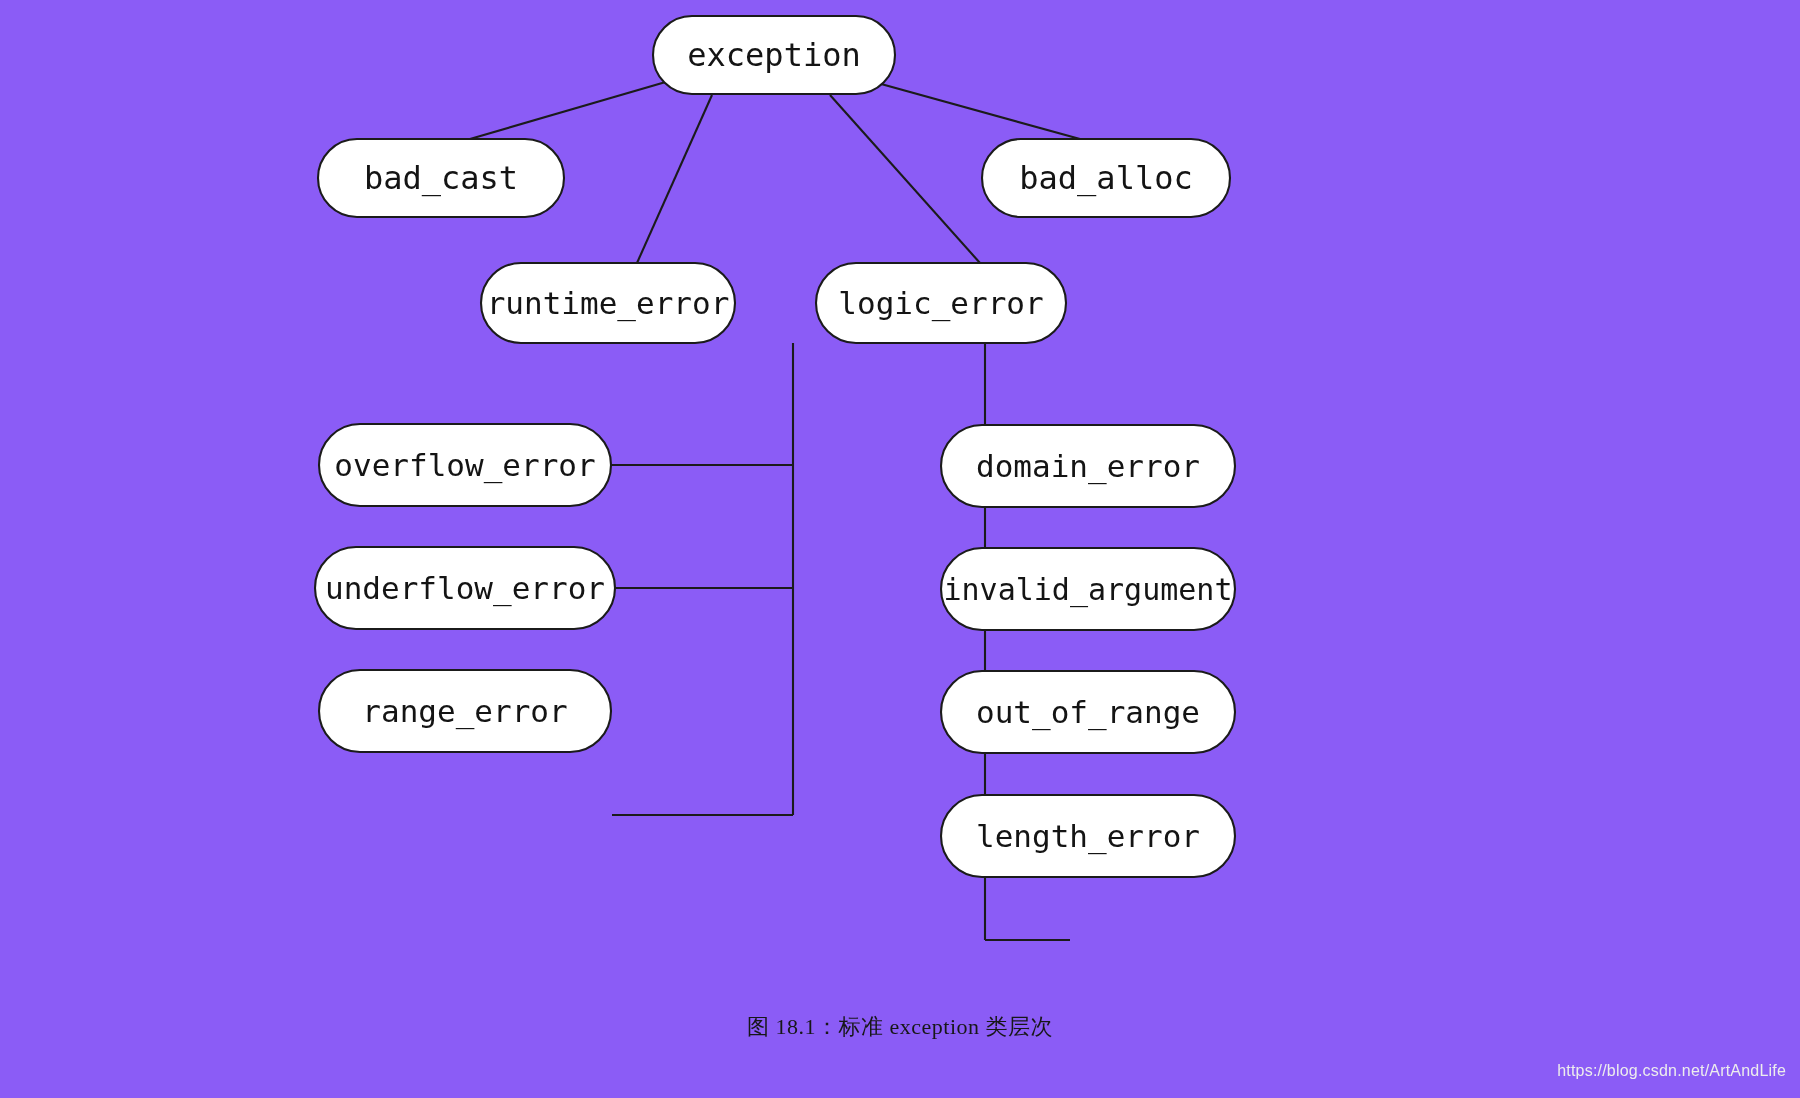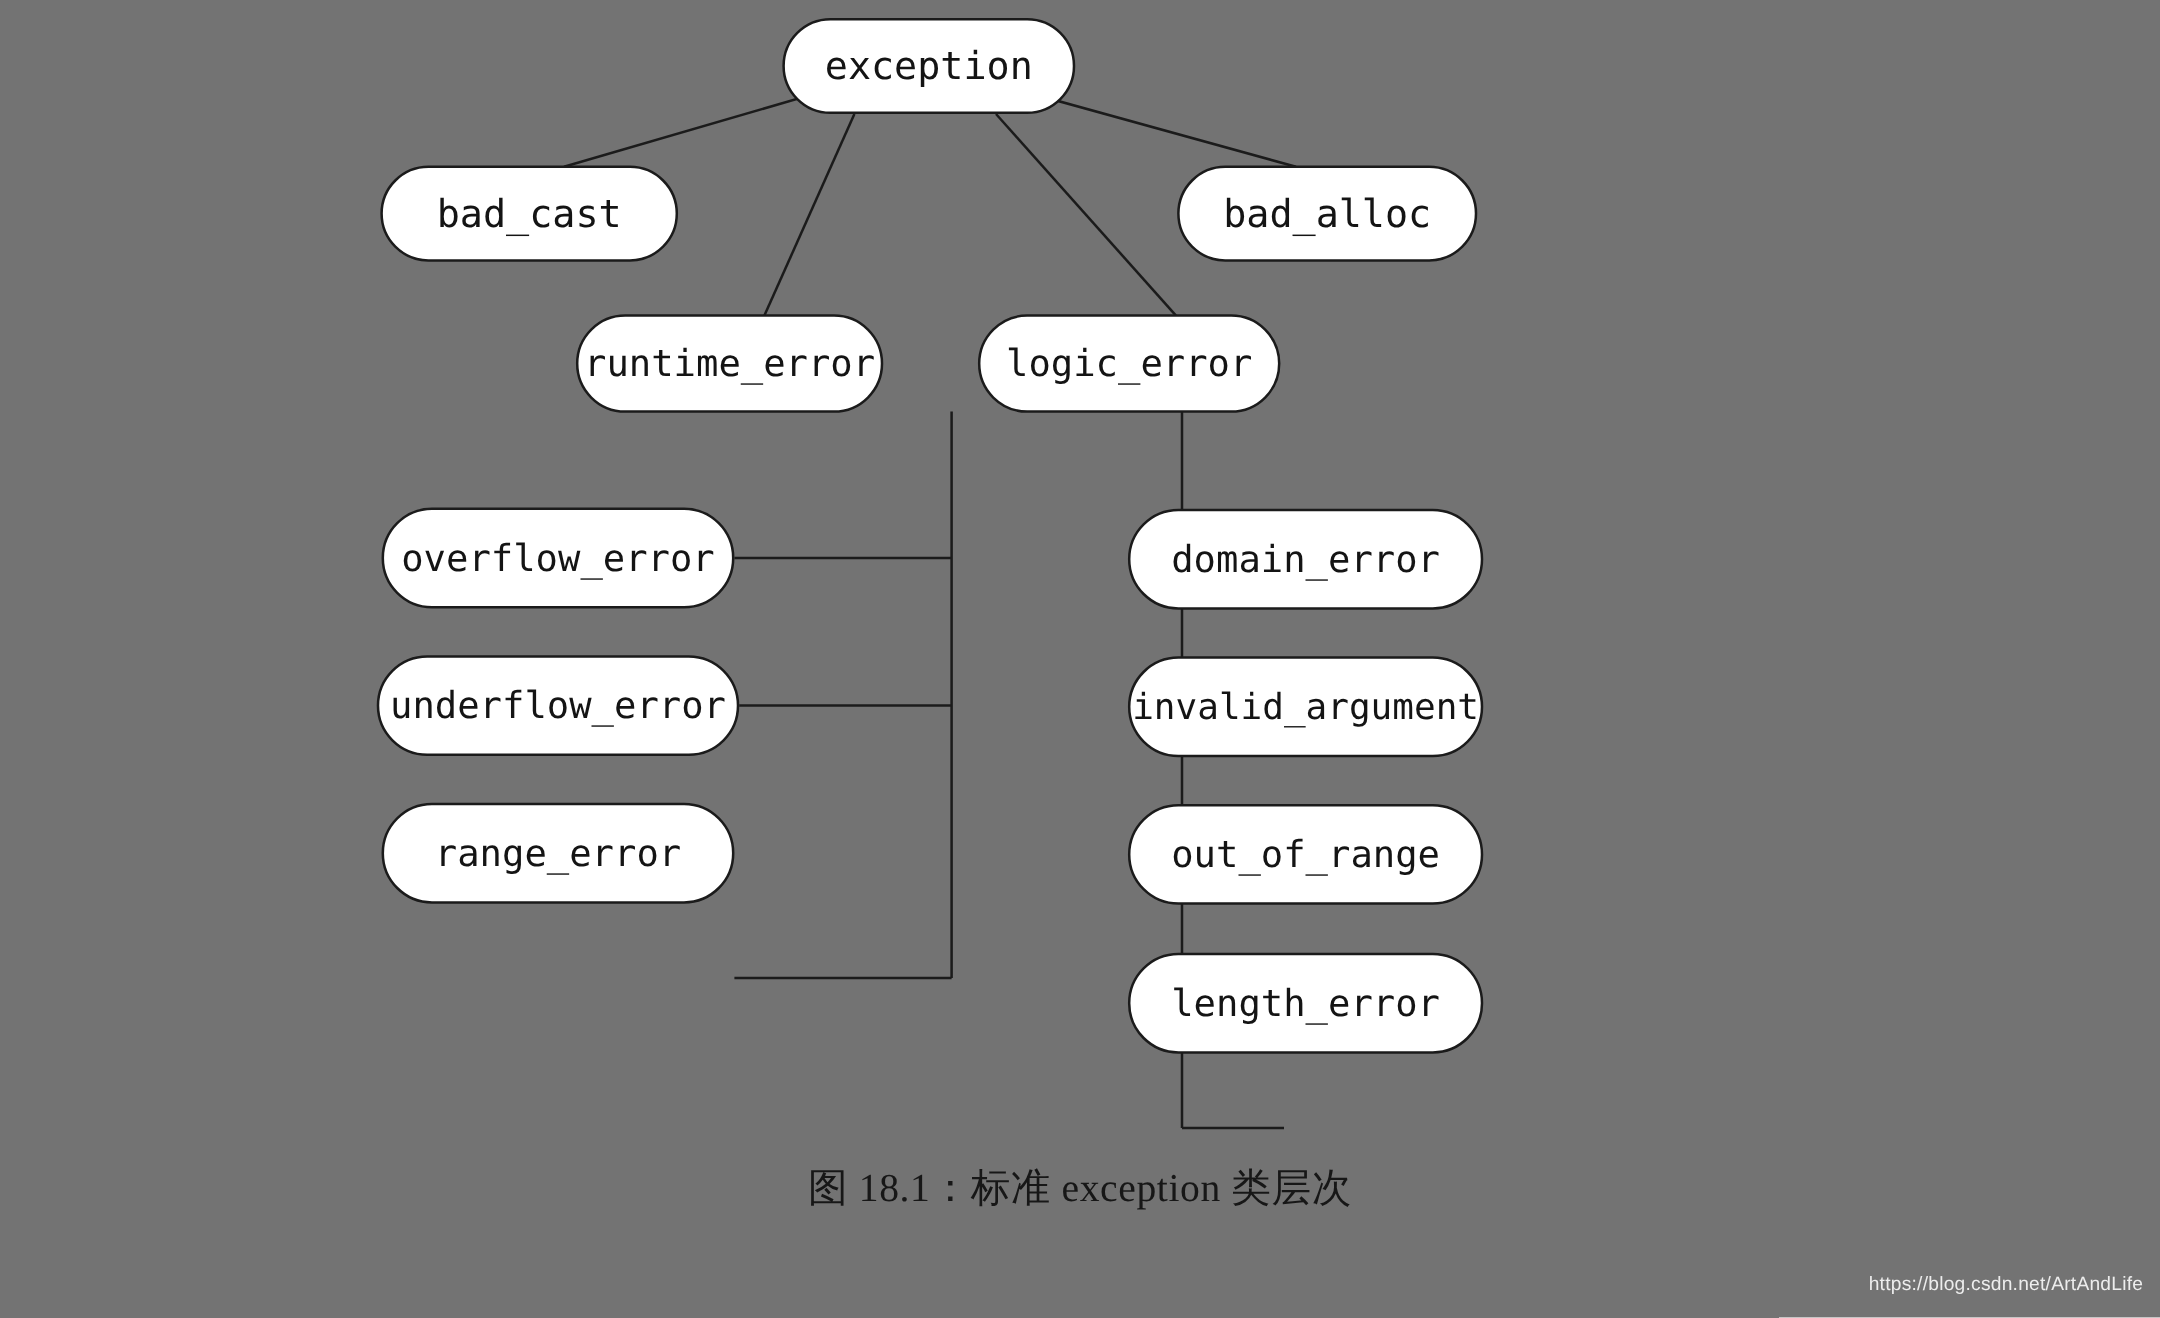--- a/index.html
+++ b/index.html
@@ -7,21 +7,21 @@
     padding: 0;
     background: #ffffff;
   }
   body {
     font-family: "Liberation Sans", sans-serif;
   }
   #page {
     position: relative;
     width: 1800px;
     height: 1098px;
-    background: #737373;
+    background: #8b5cf6;
     overflow: hidden;
   }
   #diagram-svg {
     position: absolute;
     left: 0;
     top: 0;
     width: 1800px;
     height: 1098px;
   }
   .node-rect {
@@ -39,24 +39,24 @@
     stroke: #1b1b1b;
     stroke-width: 2.1;
     fill: none;
     stroke-linecap: butt;
     stroke-linejoin: miter;
   }
   .caption {
     position: absolute;
     left: 0;
     right: 0;
-    top: 968px;
+    top: 1012px;
     text-align: center;
     font-family: "Liberation Serif", "DejaVu Serif", serif;
-    font-size: 33px;
+    font-size: 22px;
     color: #171717;
     letter-spacing: 0.5px;
     white-space: nowrap;
   }
   .watermark {
     position: absolute;
     right: 14px;
     top: 1062px;
     font-family: "Liberation Sans", sans-serif;
     font-size: 16px;

